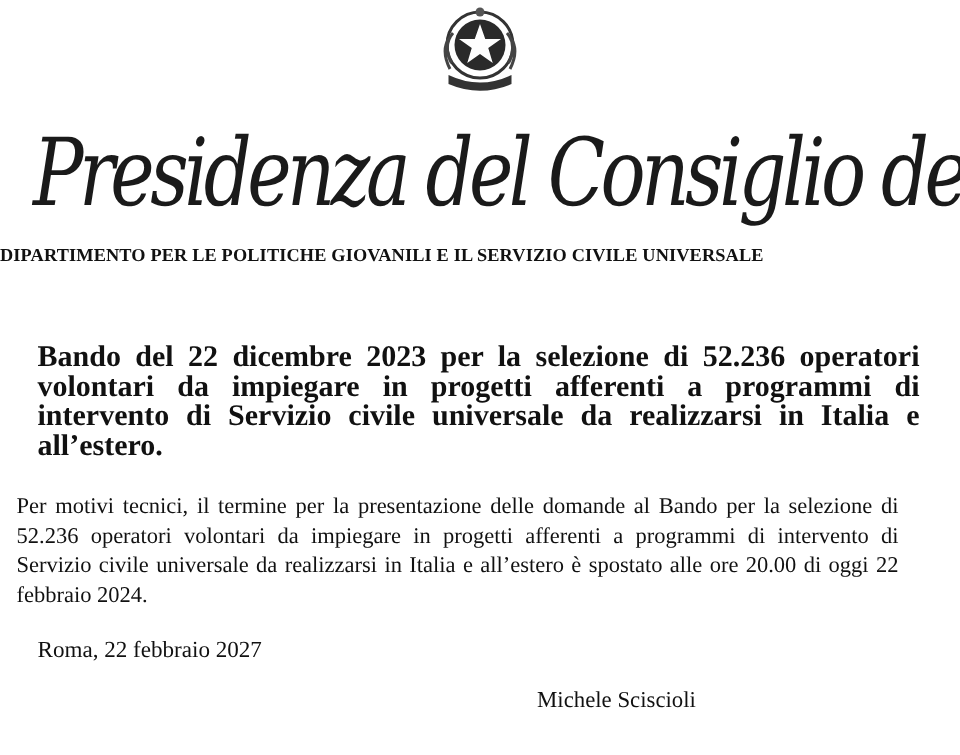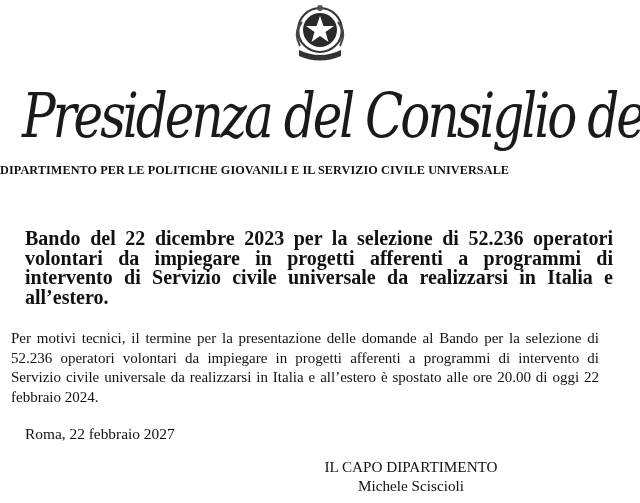--- a/index.html
+++ b/index.html
@@ -31,15 +31,14 @@
 
 <div class="dept">DIPARTIMENTO PER LE POLITICHE GIOVANILI E IL SERVIZIO CIVILE UNIVERSALE</div>
 
 <div class="bando just-last">Bando del 22 dicembre 2023 per la selezione di 52.236 operatori volontari da impiegare in progetti afferenti a programmi di intervento di Servizio civile universale da realizzarsi in Italia e all’estero.</div>
 
 <div class="body-text just-last">Per motivi tecnici, il termine per la presentazione delle domande al Bando per la selezione di 52.236 operatori volontari da impiegare in progetti afferenti a programmi di intervento di Servizio civile universale da realizzarsi in Italia e all’estero è spostato alle ore 20.00 di oggi 22 febbraio 2024.</div>
 
 <div class="date">Roma, 22 febbraio 2027</div>
 
 <div class="signature">
-  <div>IL CAPO DIPARTIMENTO</div>
   <div>Michele Sciscioli</div>
 </div>
 
 </body></html>

